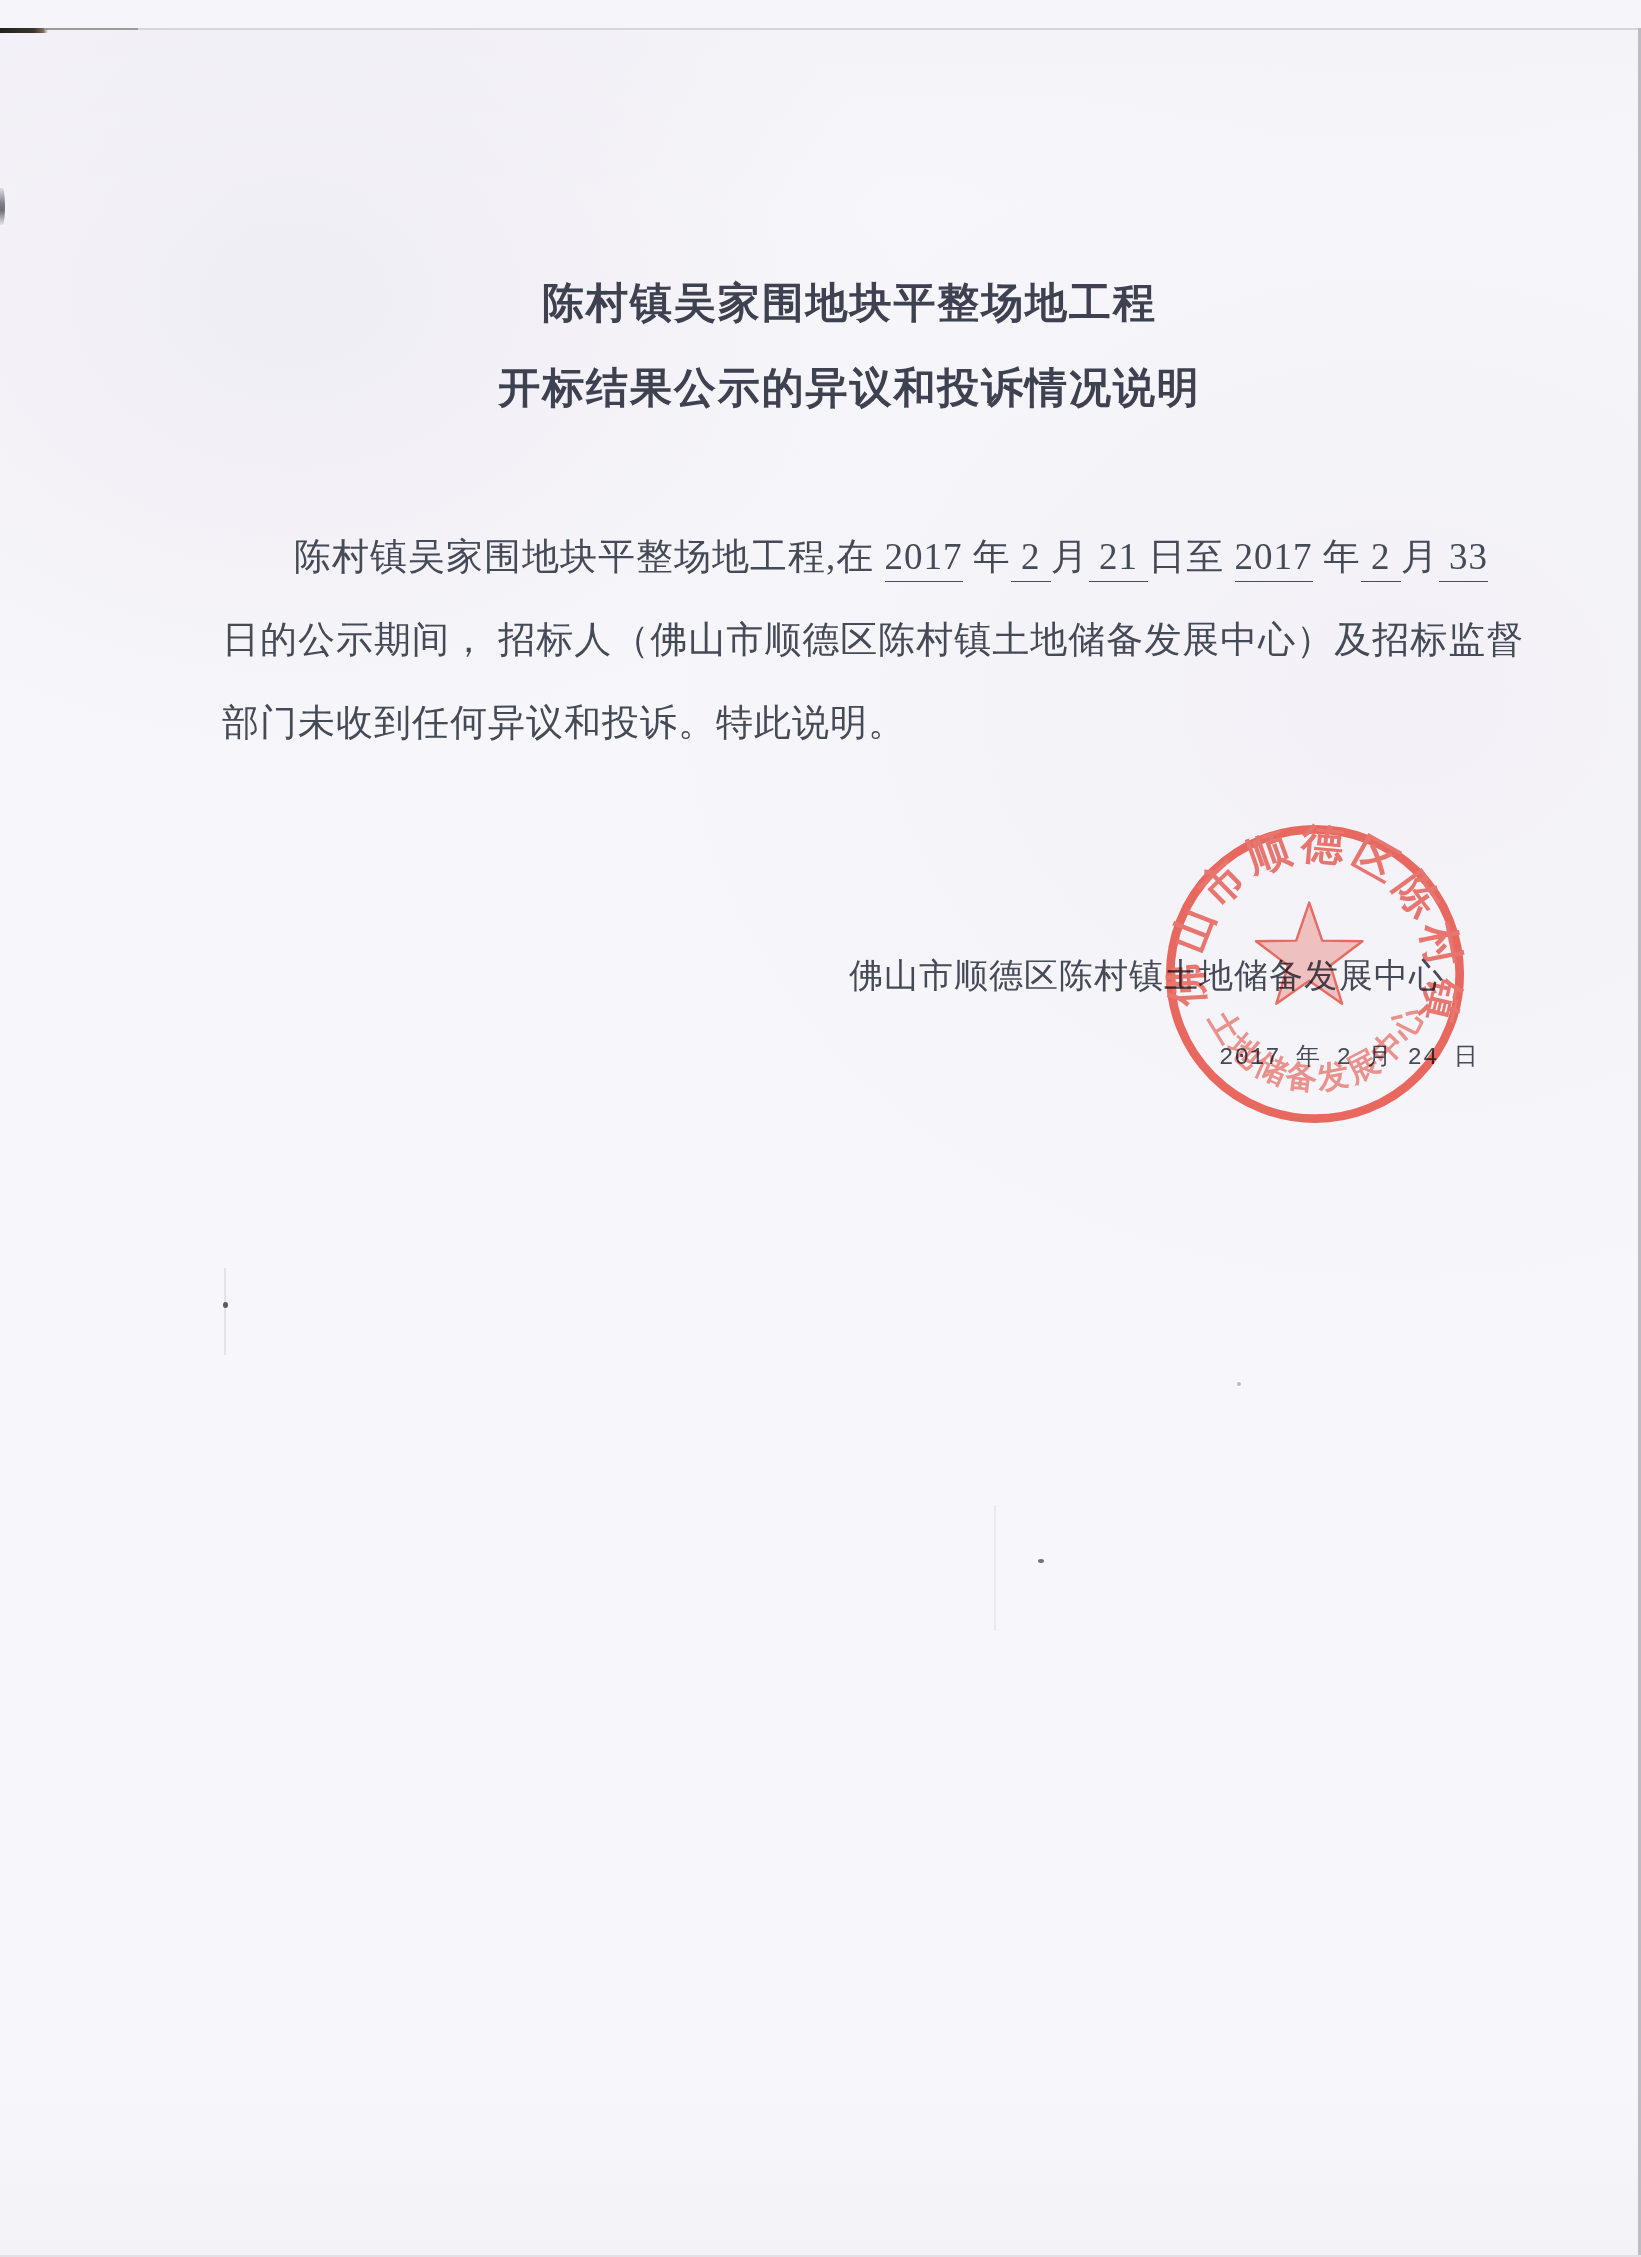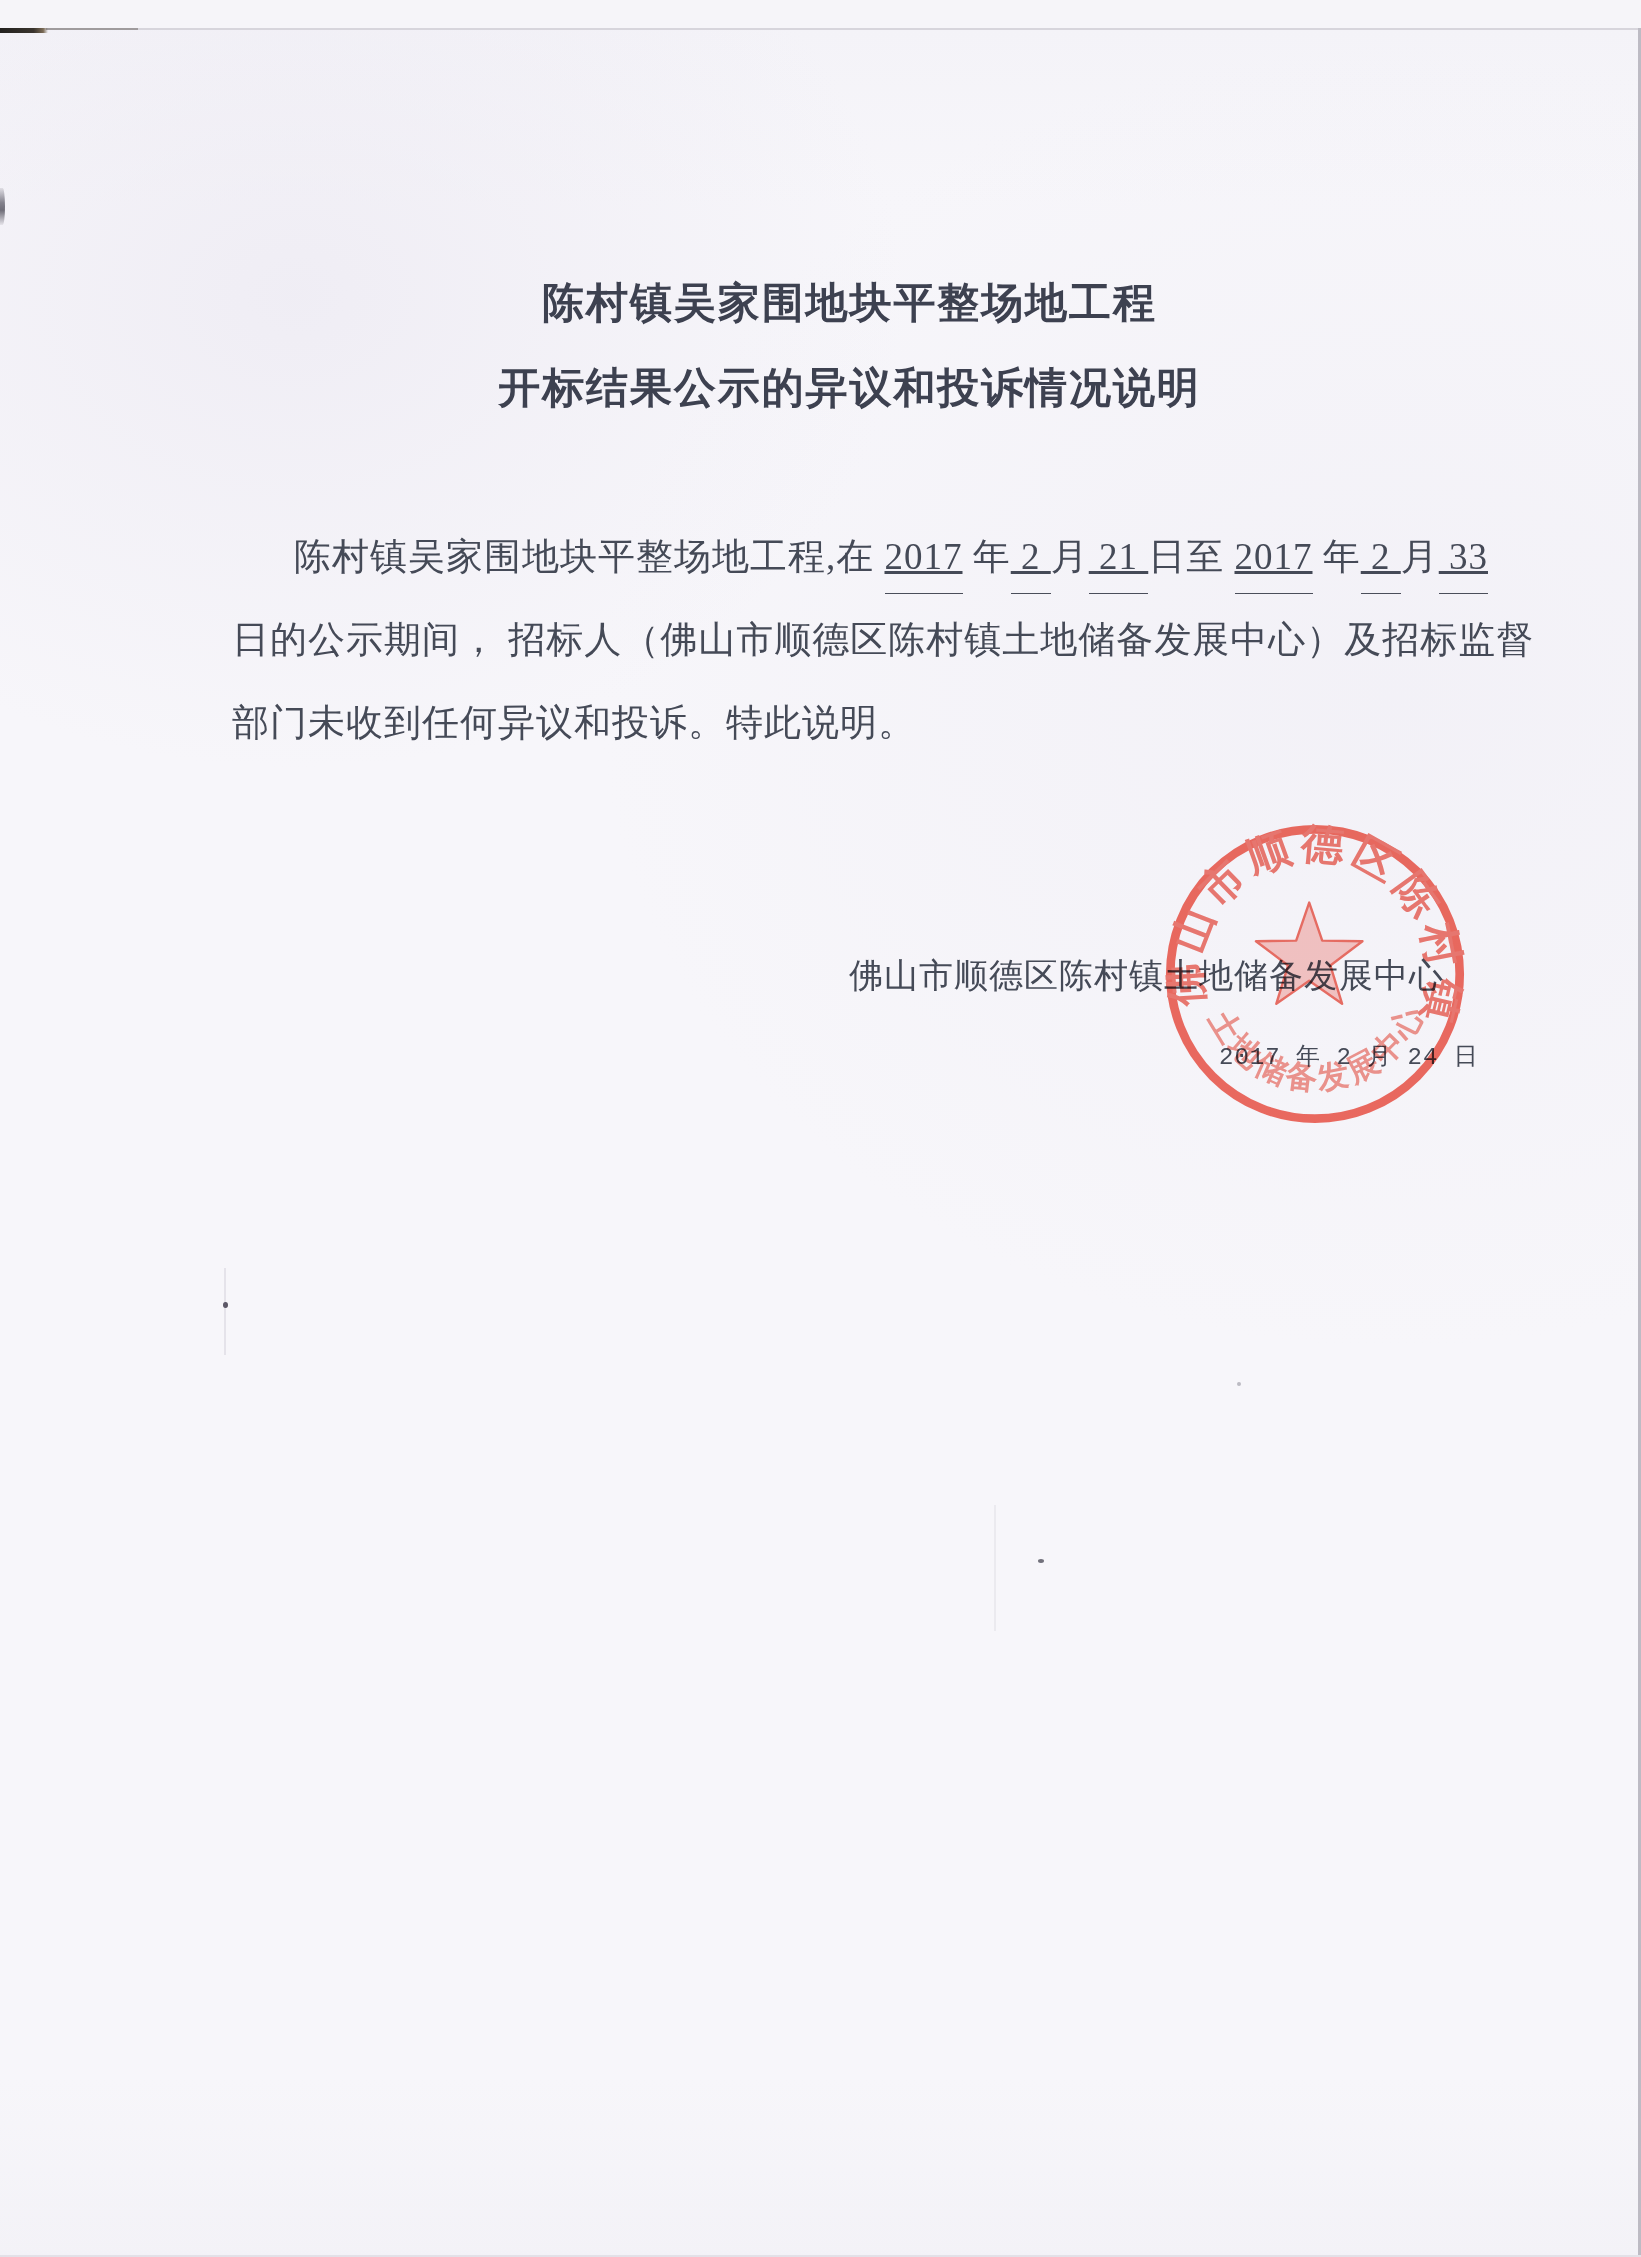--- a/index.html
+++ b/index.html
@@ -28,27 +28,27 @@
   .speck-b{position:absolute;left:1038px;top:1531px;width:5.8px;height:3.9px;background:rgba(70,68,80,.75);border-radius:50%;}
   .speck-c{position:absolute;left:1237px;top:1354px;width:3.9px;height:3.9px;background:rgba(130,128,140,.5);border-radius:50%;}
   .crease{position:absolute;left:994px;top:1477px;width:1.9px;height:126px;background:rgba(150,146,165,.12);}
   
   .title-line{
     position:absolute;left:29px;width:1641px;text-align:center;
     font-size:42px;font-weight:bold;color:#3d4150;letter-spacing:1.9px;white-space:nowrap;
   }
   .t1{top:247px;} .t2{top:332px;}
   .bodyline{
-    position:absolute;left:232px;white-space:nowrap;
+    position:absolute;left:222px;white-space:nowrap;
     font-size:37px;color:#454a57;letter-spacing:1px;
   }
   .b1{top:504px;left:294px;}
   .b2{top:587px;}
   .b3{top:670px;}
-  .u{border-bottom:1.9px solid #4a4e5a;padding-bottom:16px;text-decoration:underline;}
+  .u{border-bottom:1.9px solid #4a4e5a;padding-bottom:4px;}
   .sig{
     position:absolute;left:849px;top:925px;white-space:nowrap;
     font-size:34px;color:#454a57;letter-spacing:1px;
   }
   .date{
     position:absolute;left:1219px;top:1012px;white-space:nowrap;
     font-size:24px;color:#454a57;letter-spacing:1px;font-family:Liberation Mono, monospace;
   }
   
   .seal{

